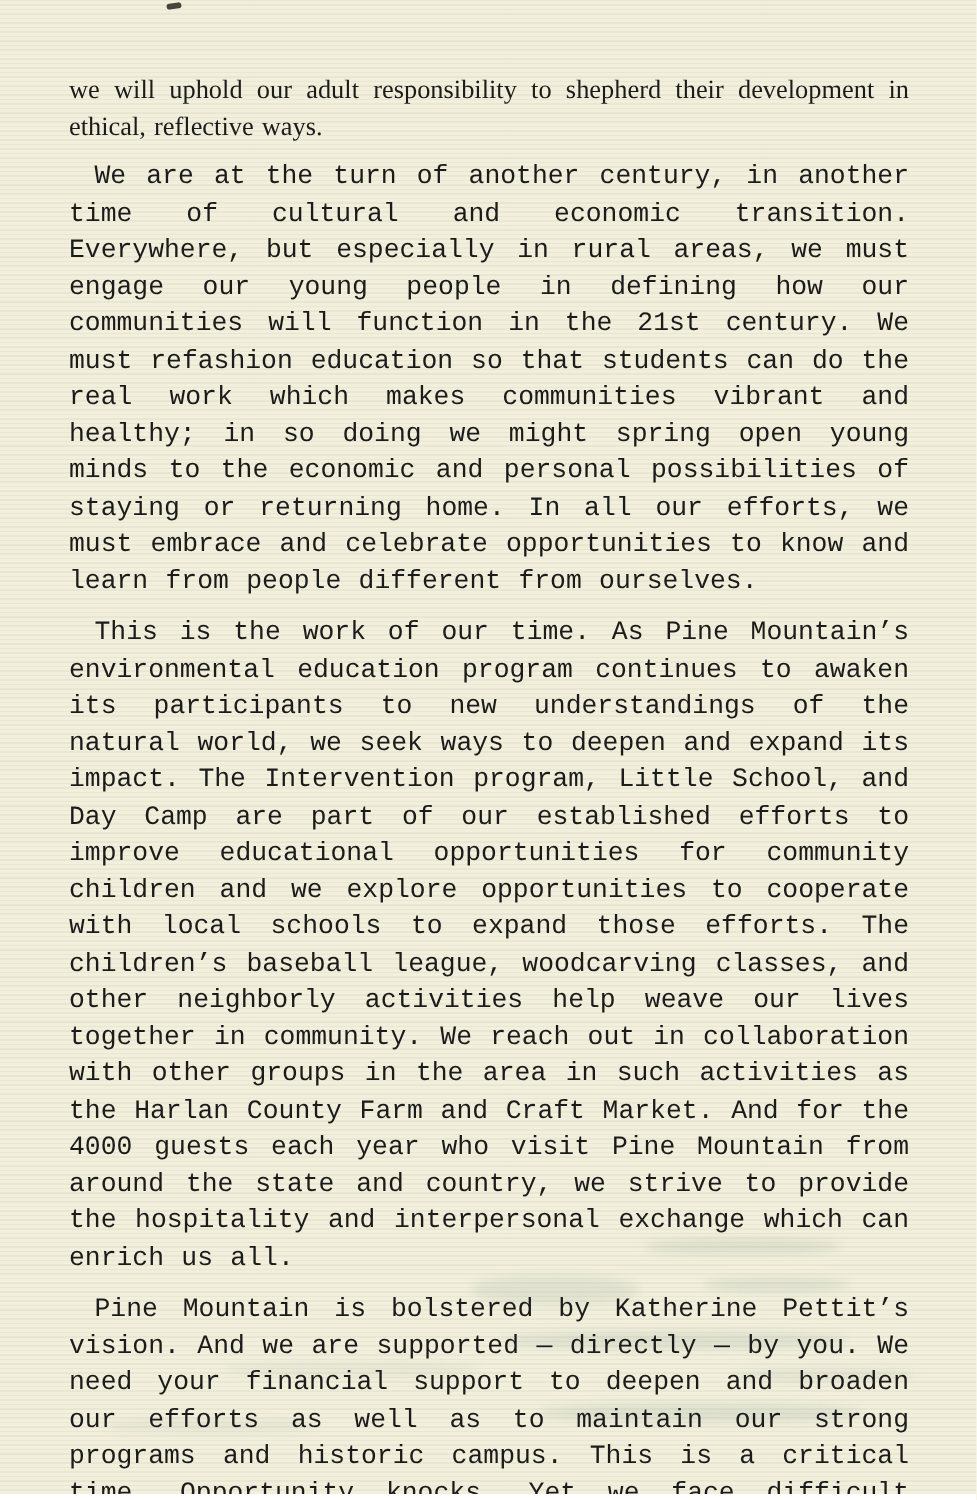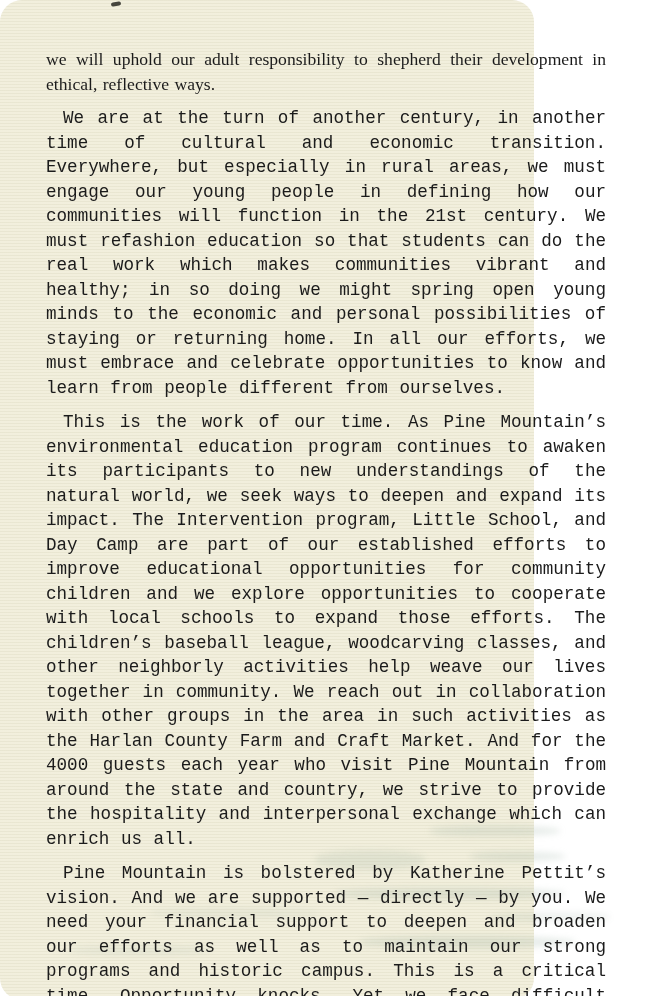--- a/index.html
+++ b/index.html
@@ -7,31 +7,30 @@
     padding: 0;
   }
   body {
     width: 651px;
     height: 1000px;
     overflow: hidden;
     font-family: "Liberation Serif", serif;
   }
   .page {
     position: relative;
-    width: 534px;
+    width: 651px;
     height: 1000px;
     background-color: #f1eedb;
     background-image:
       repeating-linear-gradient(to bottom,
         rgba(185,183,152,0.14) 0px,
         rgba(185,183,152,0.14) 1px,
         rgba(255,255,250,0.06) 1px,
         rgba(255,255,250,0.06) 3px);
     box-sizing: border-box;
-    border-radius: 22px;
   }
   .letter-body {
     position: absolute;
     left: 46px;
     top: 47px;
     width: 560px;
     color: #1b1b1b;
   }
   .para {
     margin: 0;

